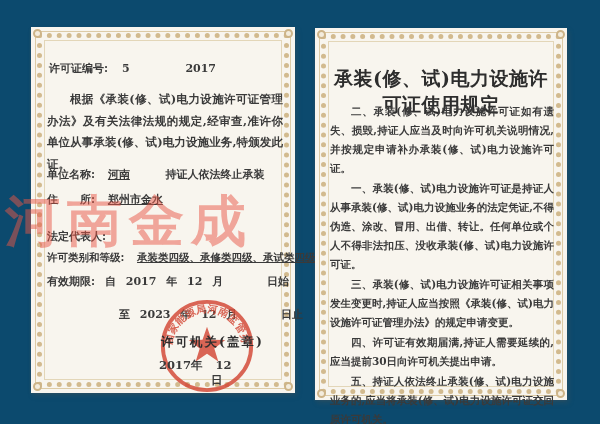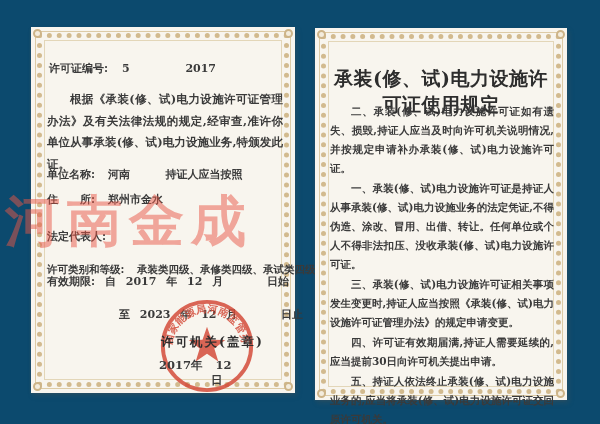--- a/index.html
+++ b/index.html
@@ -28,22 +28,22 @@
   .license-line .num  { margin-left:10px; }
   .license-line .year { margin-left:52px; }
   .intro {
     position:absolute; left:16px; right:12px; top:62px;
     font-size:11.5px; line-height:21.5px; text-indent:2em; text-align:justify;
   }
   .field-row { position:absolute; left:16px; right:8px; font-size:11px; white-space:nowrap; }
   .row-unit     { top:140px; }
   .row-address  { top:165px; }
   .row-legal    { top:202px; }
-  .row-category { top:236px; font-size:10.5px; }
-  .field-row .val { margin-left:9px; }
+  .row-category { top:224px; font-size:10.5px; }
+  .field-row .val { margin-left:9px;text-decoration:underline; }
   .gap28 { display:inline-block; width:28px; }
   .gap36 { display:inline-block; width:36px; }
 
   .validity-1 { position:absolute; left:16px; top:247px; font-size:11px; white-space:nowrap;text-align:right; }
   .validity-2 { position:absolute; left:88px; top:271px; font-size:11px; white-space:nowrap;margin-top:9px; }
   .validity-1 .seg, .validity-2 .seg { margin-left:6px; }
 
   .issuer-line { position:absolute; left:130px; top:307px; font-size:12.5px; letter-spacing:2px; color:#2e2e2e; z-index:4; }
   .date-line   { position:absolute; left:128px; top:331px; font-size:11.5px; z-index:4; }
   .date-line .m { margin-left:9px; }
@@ -86,21 +86,21 @@
       <span class="num">5</span>
       <span class="year">2017</span>
     </div>
 
     <p class="intro txt">根据《承装(修、试)电力设施许可证管理办法》及有关法律法规的规定,经审查,准许你单位从事承装(修、试)电力设施业务,特颁发此证。</p>
 
     <div class="field-row row-unit txt">
       <span>单位名称:</span>
       <span class="val">河南</span>
       <span class="gap28"></span>
-      <span>持证人应当按照</span>
+      <span>持证人依法终止承装</span>
     </div>
 
     <div class="field-row row-address txt">
       <span>住　　所:</span>
       <span class="val">郑州市金水</span>
     </div>
 
     <div class="field-row row-legal txt">
       <span>法定代表人:</span>
       <span class="val"></span>

